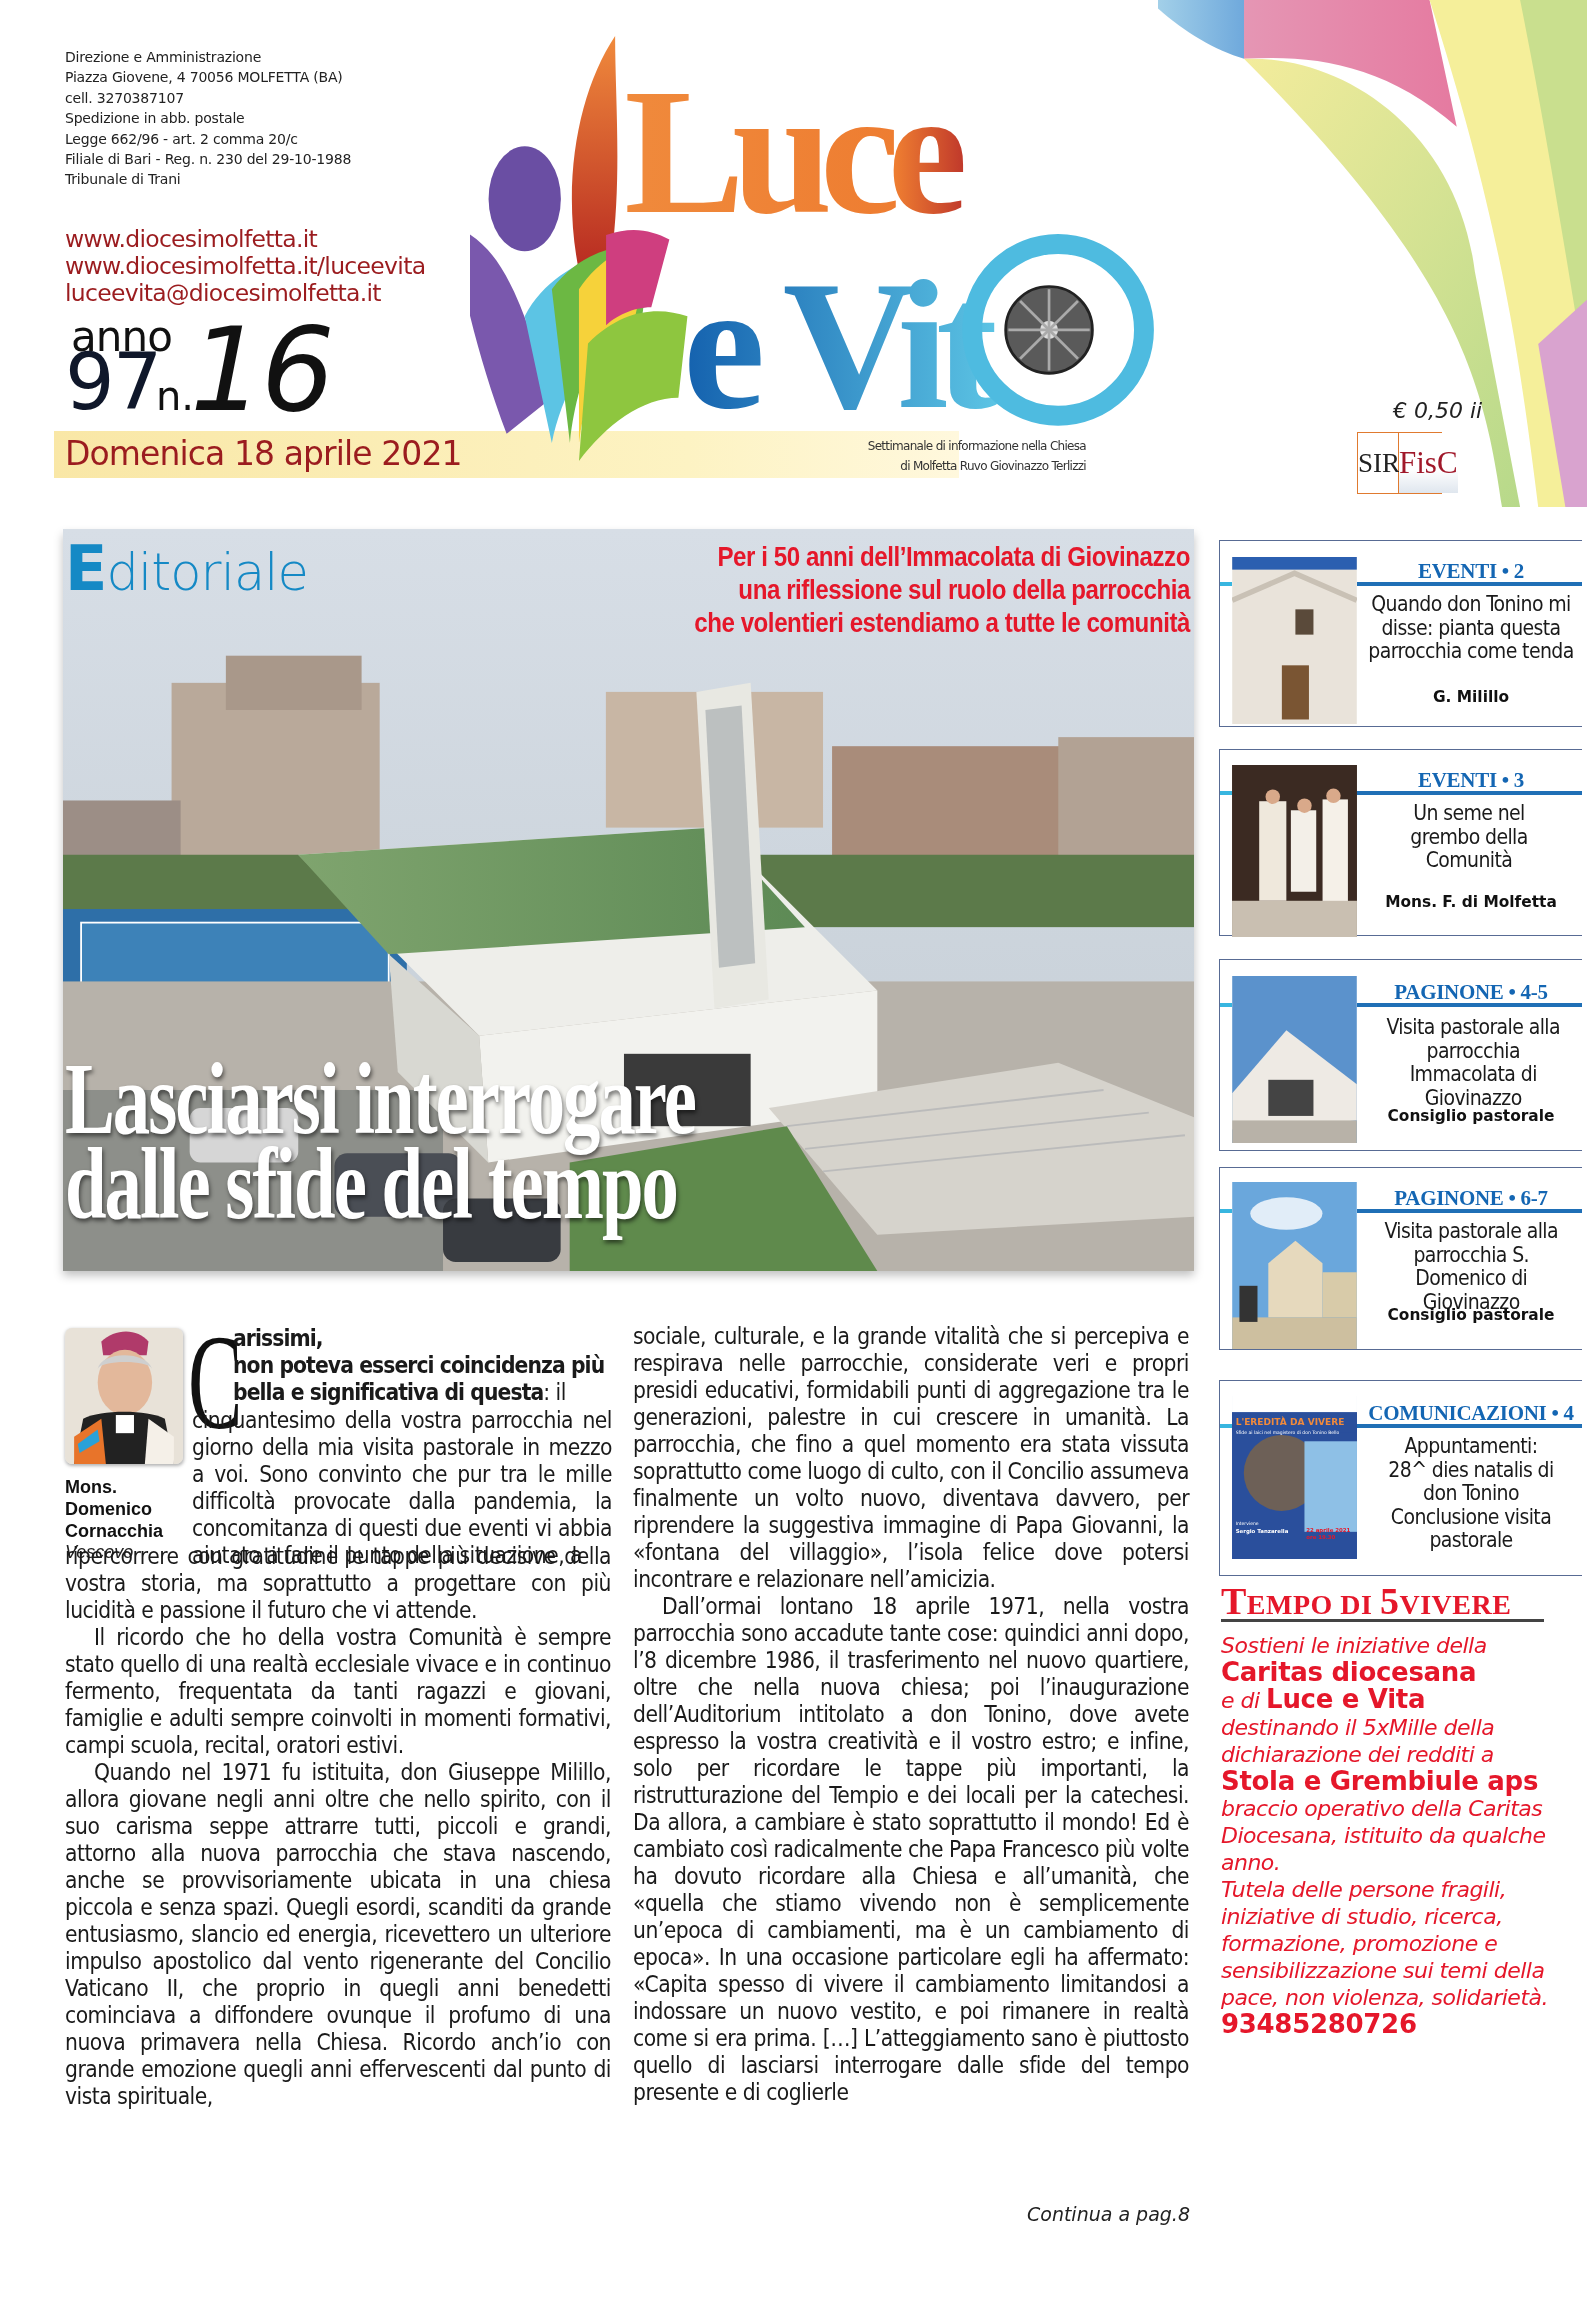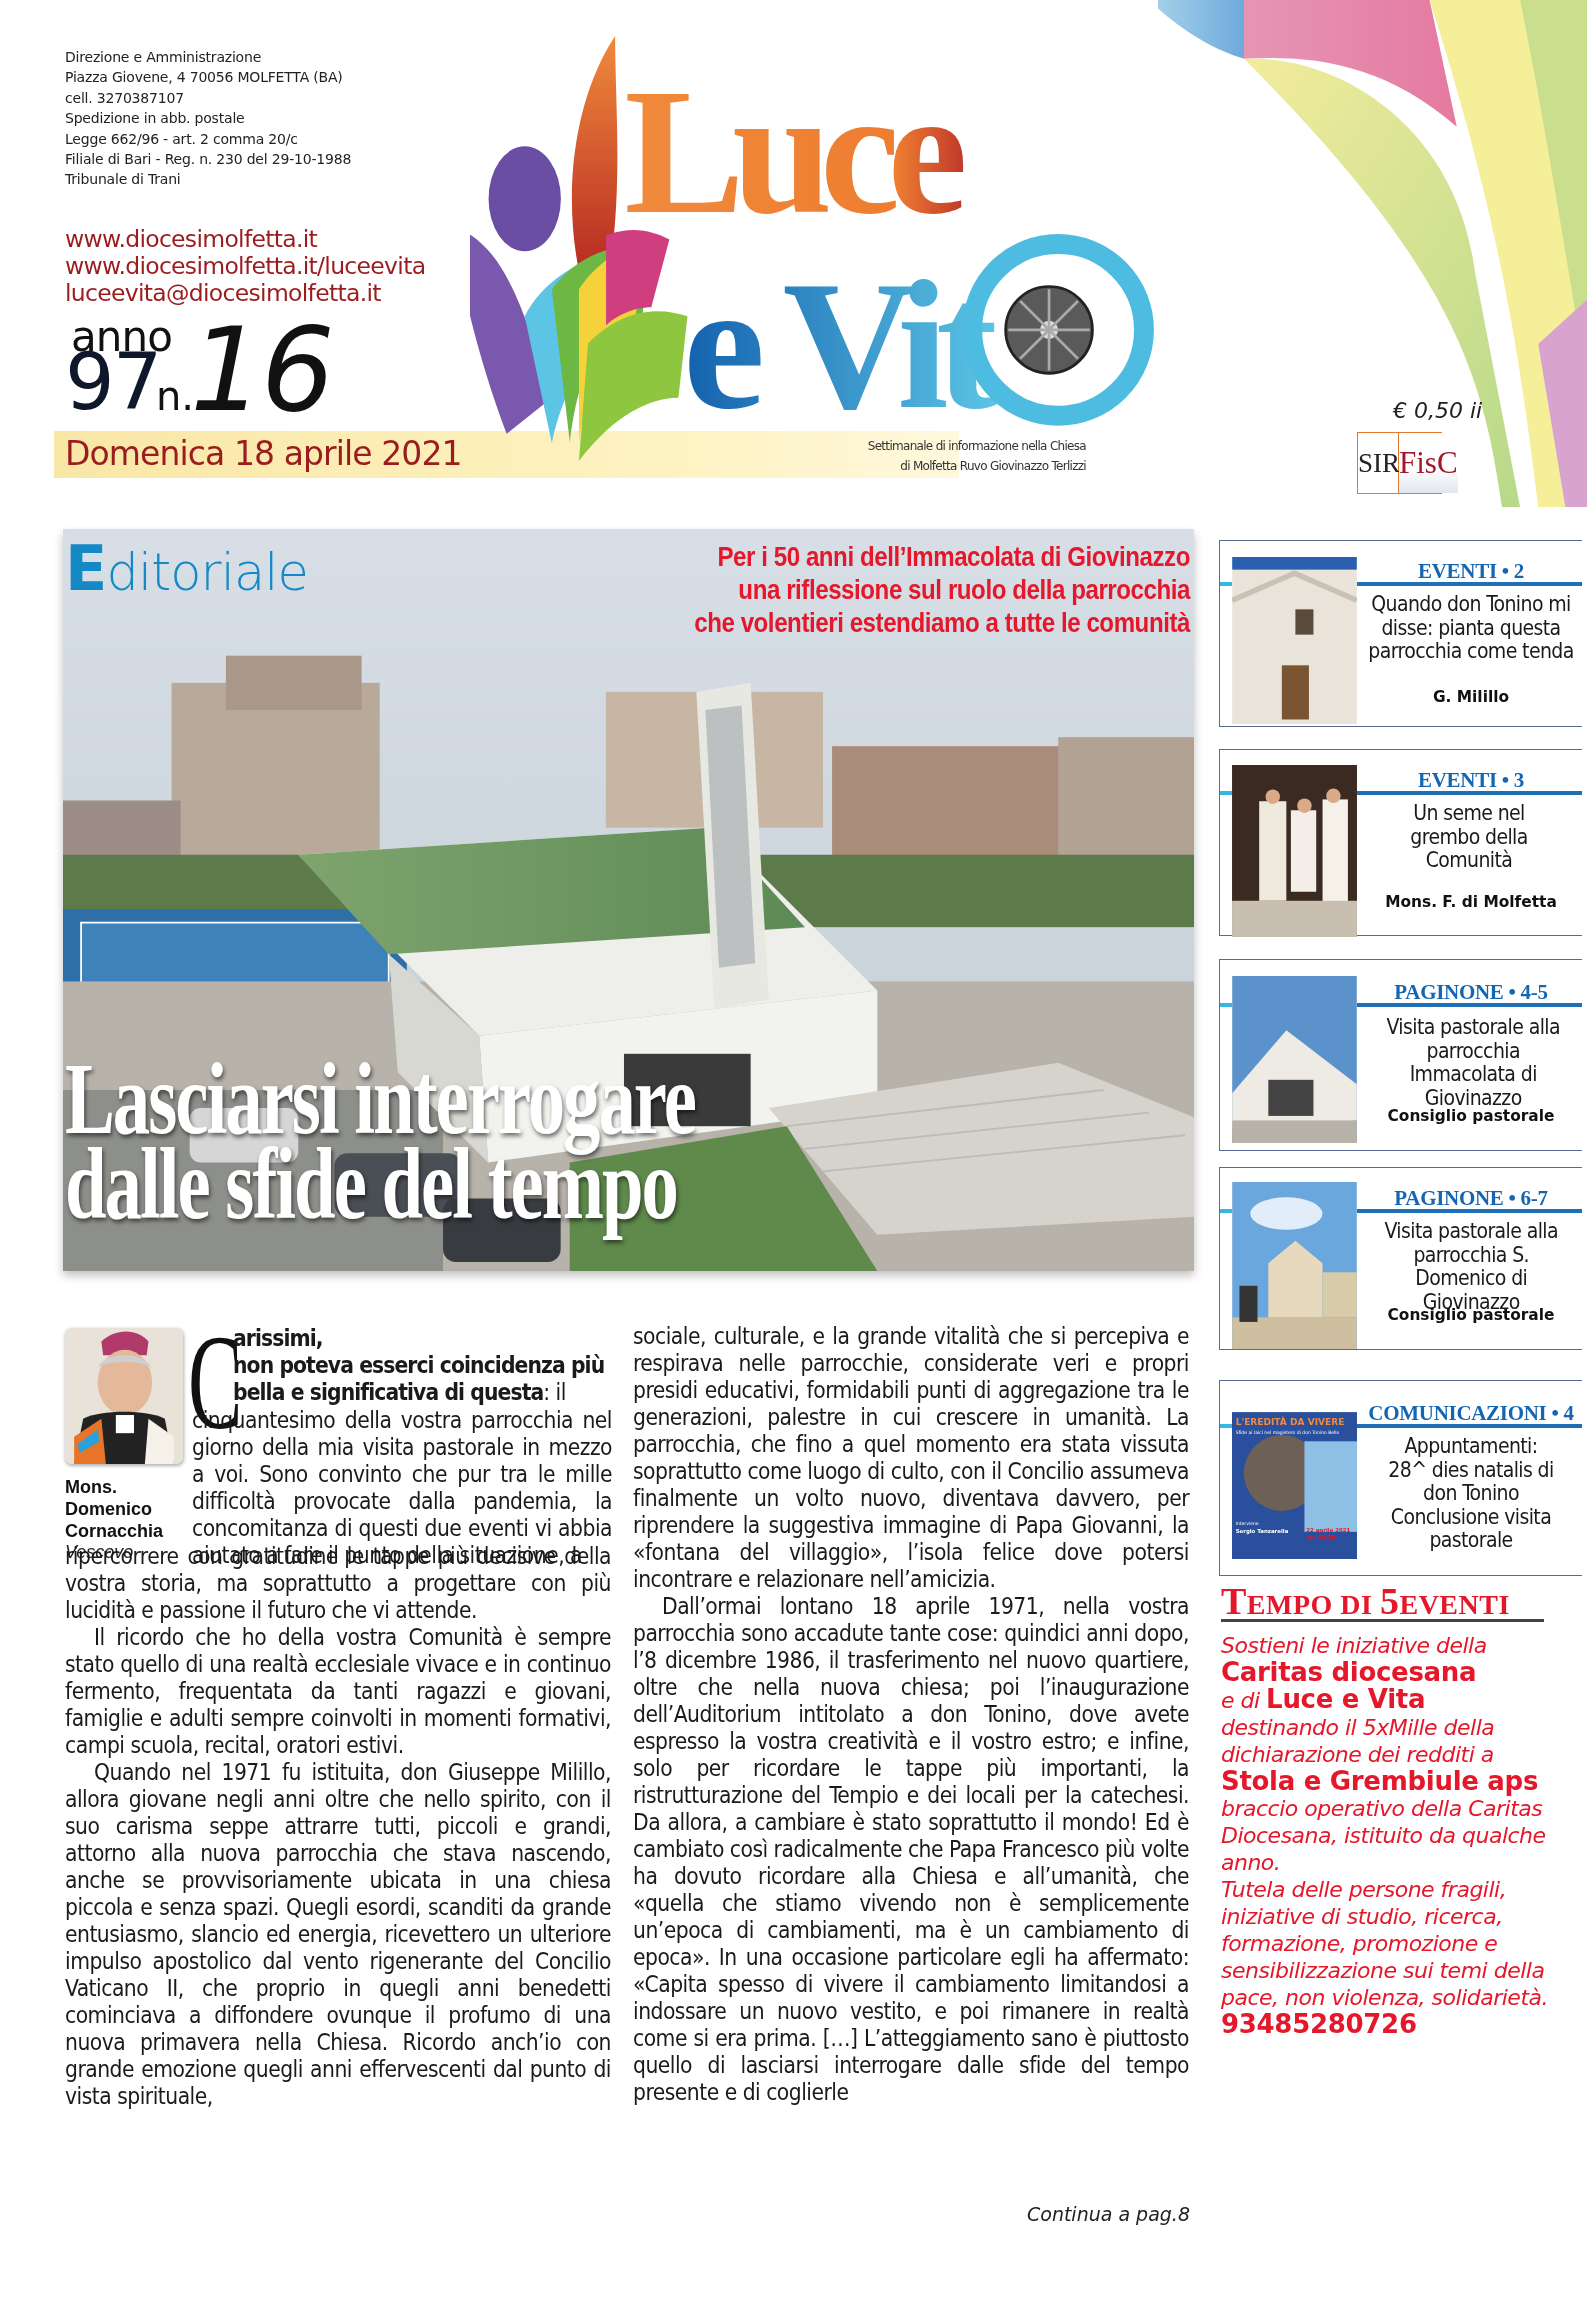--- a/index.html
+++ b/index.html
@@ -351,21 +351,21 @@
       <text x="82" y="150" font-size="6" font-weight="bold" fill="#e5172a" font-family="DejaVu Sans, sans-serif">22 aprile 2021</text>
       <text x="82" y="158" font-size="6" font-weight="bold" fill="#e5172a" font-family="DejaVu Sans, sans-serif">ore 19.30</text>
     </svg>
   </div>
   <div class="rule" style="top:43px;"></div>
   <div class="sec" style="top:20px;">COMUNICAZIONI • 4</div>
   <div class="ttl" style="top:54px;left:167px;right:27px;">Appuntamenti: 28^ dies natalis di don Tonino Conclusione visita pastorale</div>
 </div>
 
 <div id="tempo-title" class="abs">
-  <span>T</span><span class="sm">EMPO DI </span><span>5</span><span class="sm">EVENTI</span>
+  <span>T</span><span class="sm">EMPO DI </span><span>5</span><span class="sm">VIVERE</span>
 </div>
 <div id="tempo-rule" class="abs"></div>
 <div id="tempo-body" class="abs">
   <div class="it">Sostieni le iniziative della</div>
   <div class="bd">Caritas diocesana</div>
   <div><span class="it">e di </span><span class="bd">Luce e Vita</span></div>
   <div class="it">destinando il 5xMille della dichiarazione dei redditi a</div>
   <div class="bd">Stola e Grembiule aps</div>
   <div class="it">braccio operativo della Caritas Diocesana, istituito da qualche anno.</div>
   <div class="it">Tutela delle persone fragili, iniziative di studio, ricerca, formazione, promozione e sensibilizzazione sui temi della pace, non violenza, solidarietà.</div>

